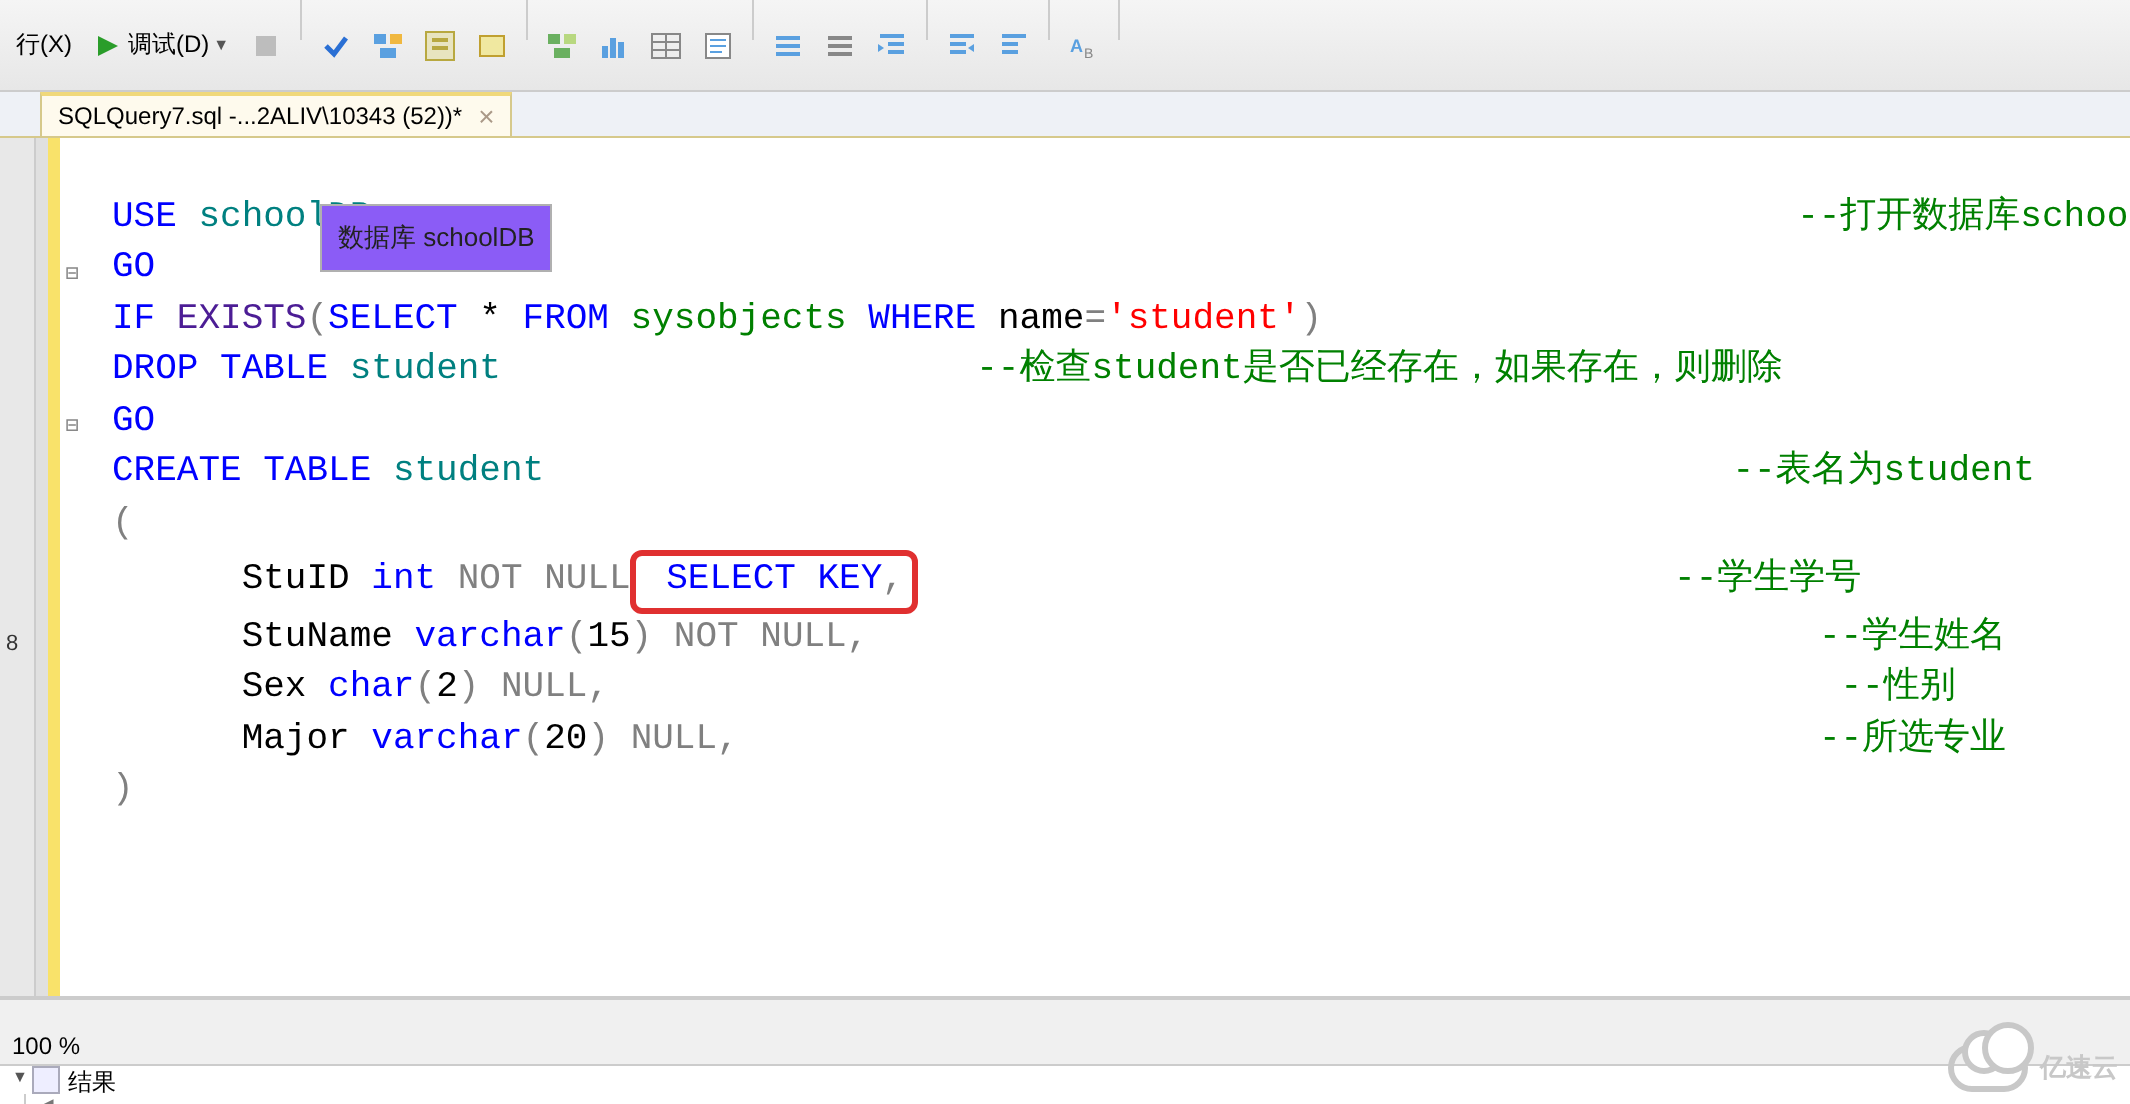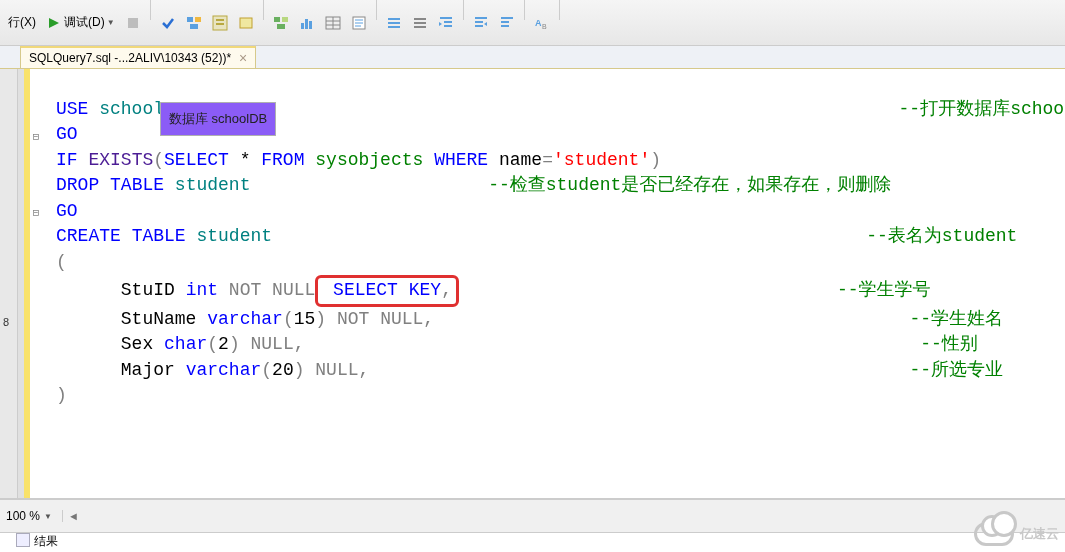--- a/index.html
+++ b/index.html
@@ -125,24 +125,25 @@
   display: inline-block;
 }
 
 
 .zoom-bar {
   height: 20px;
   background: #f0f0f0;
   border-top: 1px solid #ccc;
   border-bottom: 1px solid #ccc;
   display: flex;
-  align-items: center;
+  align-items: flex-start;
   padding: 16px 6px;
   gap: 4px;
   font-size: 12px;
+  flex-direction: column;
 }
 .zoom-bar .arrow { font-size: 8px; color: #555; }
 .hscroll-arrow {
   margin-left: 6px;
   color: #777;
   font-size: 11px;
   padding: 0 5px;
   border-left: 1px solid #ccc;
 }
 

